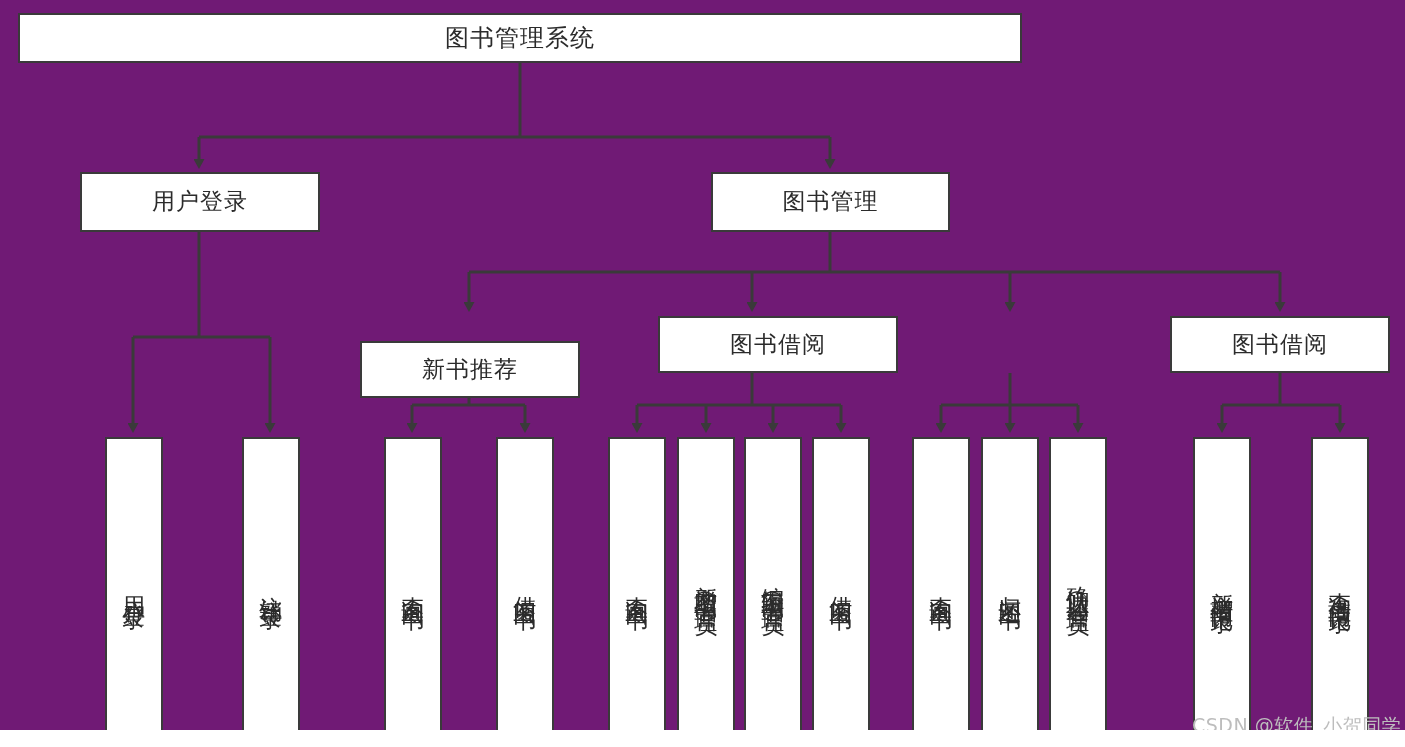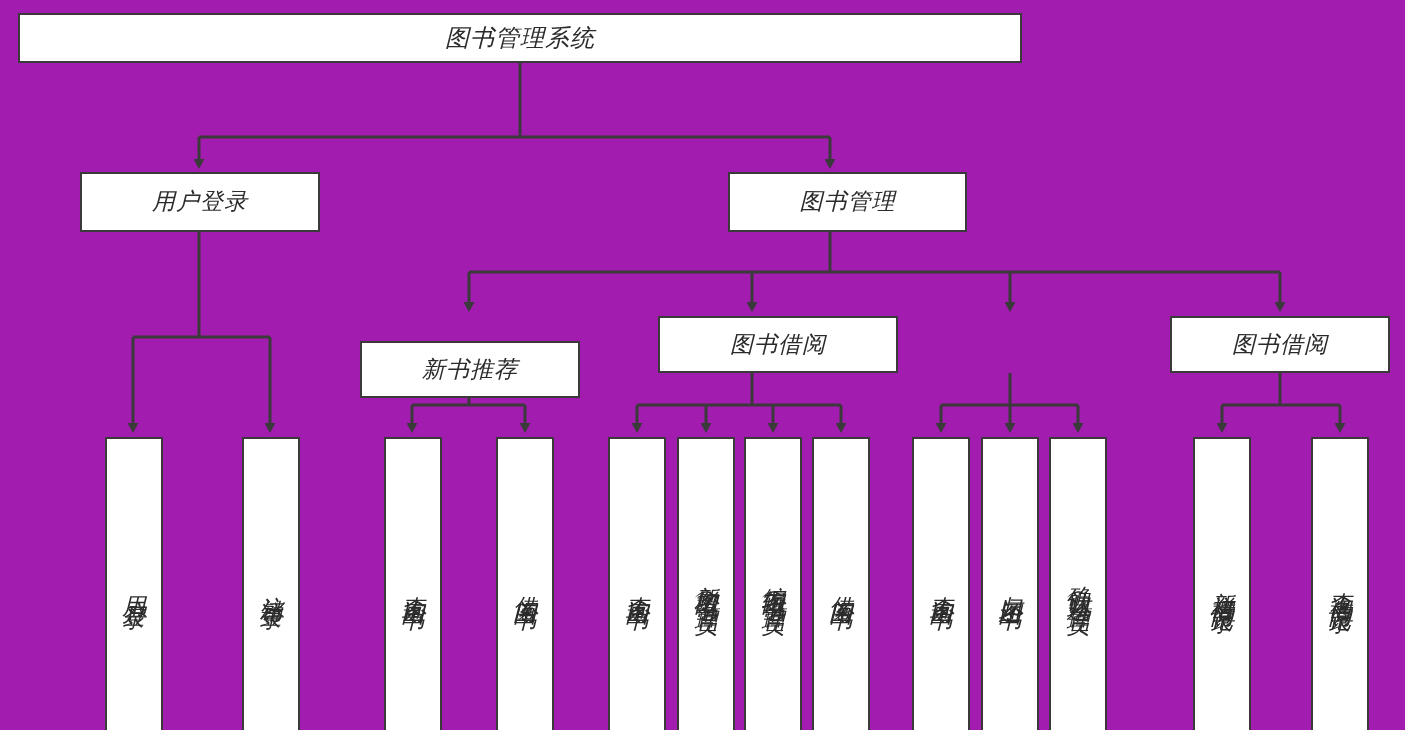--- a/index.html
+++ b/index.html
@@ -7,23 +7,22 @@
     padding: 0;
     background: #ffffff;
   }
   body {
     font-family: "DejaVu Sans", "Liberation Sans", sans-serif;
   }
   #canvas {
     position: relative;
     width: 1405px;
     height: 730px;
-    background: #a21caf;
+    background: #701a75;
     overflow: hidden;
-    font-style: italic;
   }
   #edges {
     position: absolute;
     left: 0;
     top: 0;
     width: 1405px;
     height: 747px;
   }
   .node {
     position: absolute;
@@ -118,21 +117,21 @@
     </g>
   </svg>
 
   <div class="node h root" style="left:18px; top:13px; width:1004px; height:50px;">
     <span>图书管理系统</span>
   </div>
 
   <div class="node h" style="left:80px; top:172px; width:240px; height:60px;">
     <span>用户登录</span>
   </div>
-  <div class="node h" style="left:711px; top:172px; width:239px; height:60px;margin-left:17px;">
+  <div class="node h" style="left:711px; top:172px; width:239px; height:60px;">
     <span>图书管理</span>
   </div>
 
   <div class="node h" style="left:360px; top:316px; width:220px; height:57px;margin-top:25px;">
     <span>新书推荐</span>
   </div>
   <div class="node h" style="left:658px; top:316px; width:240px; height:57px;align-items:center;">
     <span>图书借阅</span>
   </div>
   <div class="node h" style="left:1170px; top:316px; width:220px; height:57px;">
@@ -176,14 +175,15 @@
     <span class="vtext">确认归还（管理员）</span>
   </div>
 
   <div class="node v" style="left:1193px; top:437px; width:58px; height:298px;">
     <span class="vtext">新增借阅记录</span>
   </div>
   <div class="node v" style="left:1311px; top:437px; width:58px; height:298px;">
     <span class="vtext">查询借阅记录</span>
   </div>
 
+  <div class="watermark" style="left:1192px; top:713px;">CSDN @软件_小贺同学</div>
 
 </div>
 
 </body></html>

